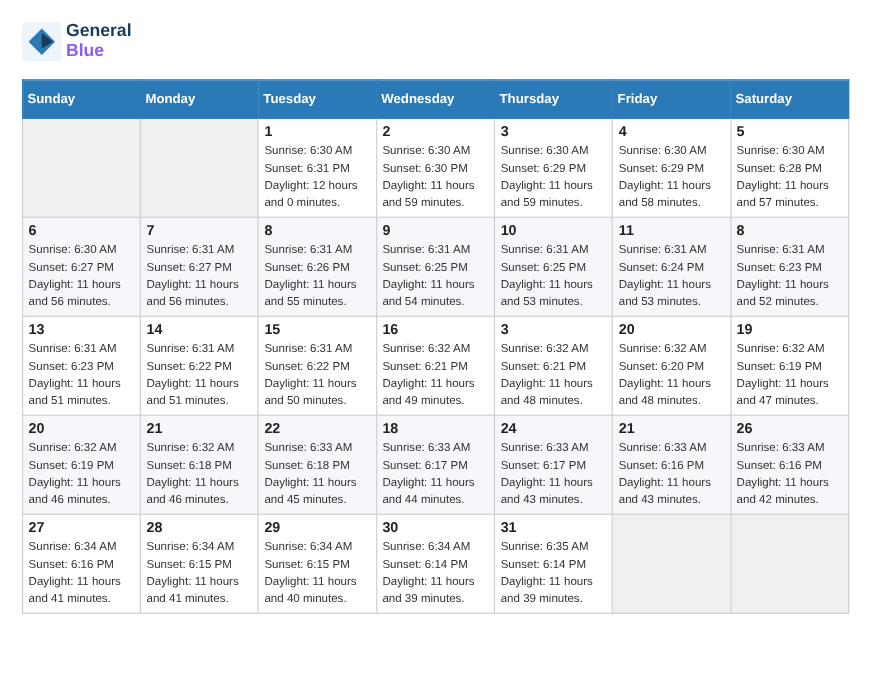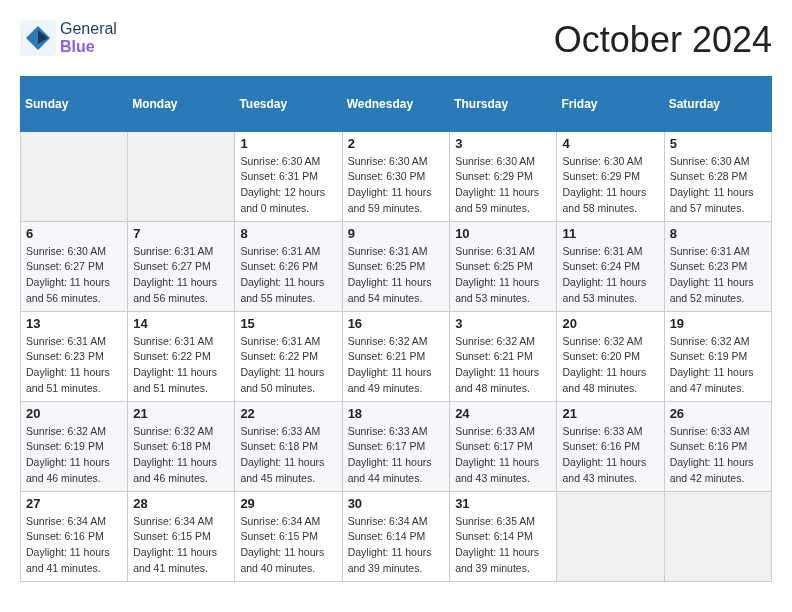--- a/index.html
+++ b/index.html
@@ -42,21 +42,21 @@
       color: #444;
     }
     .calendar {
       width: 100%;
       border-collapse: collapse;
       font-size: 11px;
     }
     .calendar thead tr th {
       background-color: #2a7ab8;
       color: #fff;
-      padding: 20px 4px;
+      padding: 10px 4px;
       text-align: left;
       font-size: 12px;
       font-weight: bold;
       border: 1px solid #2a7ab8;
     }
     .calendar tbody tr td {
       border: 1px solid #ccc;
       vertical-align: top;
       padding: 4px 5px;
       min-height: 80px;
@@ -86,27 +86,26 @@
 
 <div class="header">
   <div class="logo">
     <svg class="logo-icon" viewBox="0 0 36 36">
       <rect x="0" y="0" width="36" height="36" rx="4" fill="#eef4fb"></rect>
       <polygon points="18,6 30,18 18,30 6,18" fill="#2a7ab8"></polygon>
       <polygon points="18,10 28,18 18,24" fill="#1a3a5c"></polygon>
     </svg>
     <div>
       <div style="display:flex; flex-direction:column; line-height:1.1;">
-        <span style="color:#1a3a5c; font-size:16px; font-weight:normal;">General</span>
+        <span style="color:#1a3a5c; font-size:16px; font-weight:bold;">General</span>
         <span style="color:#8b5cf6; font-size:16px; font-weight:bold;">Blue</span>
       </div>
     </div>
   </div>
   <div class="title-block">
-    <div class="month-title">October 2024</div>
   </div>
 </div>
 
 <table class="calendar">
   <thead>
     <tr>
       <th>Sunday</th>
       <th>Monday</th>
       <th>Tuesday</th>
       <th>Wednesday</th>

